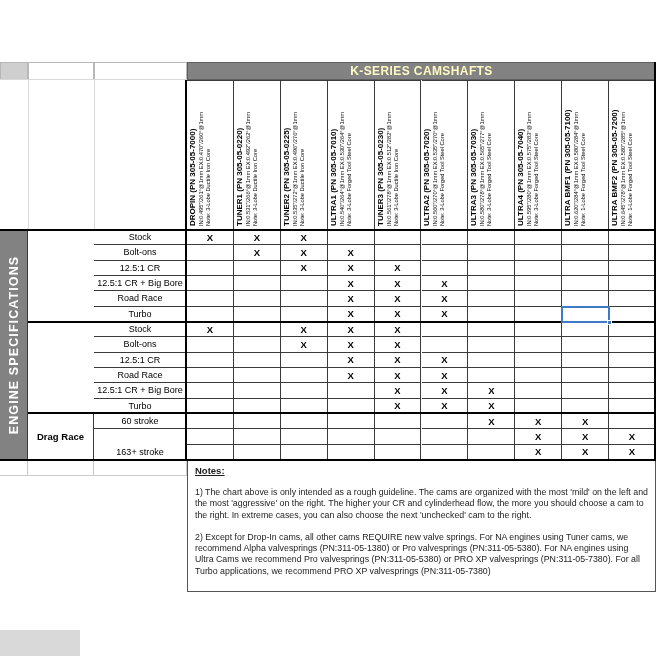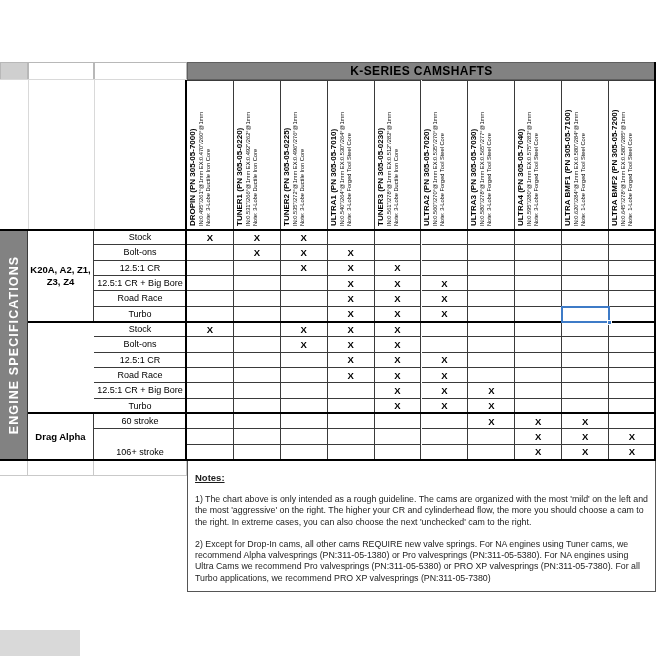--- a/index.html
+++ b/index.html
@@ -1,20 +1,20 @@
 <!DOCTYPE html>
 <html><head>
 <meta charset="utf-8">
 <style>
   html,body{margin:0;padding:0;width:656px;height:656px;overflow:hidden;background:#fff;
     font-family:"Liberation Sans", sans-serif;}
   #page{position:relative;width:656px;height:656px;background:#fff;}
   #page *{box-sizing:border-box;}
   .titleband{position:absolute;left:187px;top:62px;width:469px;height:18px;background:#828282;
-    color:#000000;display:flex;align-items:center;justify-content:center;font-weight:bold;
+    color:#fef9c3;display:flex;align-items:center;justify-content:center;font-weight:bold;
     font-size:12px;letter-spacing:.4px;border:1px solid #5f5f5f;}
   .topcell{position:absolute;background:#fff;border:1px solid #b8b8b8;}
   .faint{position:absolute;background:#d9d9d9;}
   .hcell{position:absolute;background:#fff;border-right:1px solid #3a3a3a;border-top:1px solid #3a3a3a;}
   .hrot{position:absolute;left:50%;top:50%;width:144px;height:45px;
     transform:translate(-50%,-50%) rotate(-90deg);padding-left:2px;color:#000;text-align:left;}
   .hname{font-weight:bold;font-size:8px;line-height:1.25;white-space:nowrap;}
   .hspec{font-size:5.7px;line-height:1.3;white-space:nowrap;}
   .hnote{font-size:5.7px;line-height:1.3;white-space:nowrap;}
   .sideband{position:absolute;left:0;top:230px;width:28px;height:230px;background:#828282;
@@ -31,21 +31,21 @@
   .dcell{position:absolute;background:#fff;border-right:1px solid #3a3a3a;border-bottom:1px solid #3a3a3a;
     display:flex;align-items:center;justify-content:center;}
   .xmark{font-weight:bold;font-size:9.5px;color:#000;}
   .thl{position:absolute;background:#000;z-index:3;}
   .selbox{position:absolute;border:2px solid #3e7bc7;z-index:5;background:transparent;}
   .selhandle{position:absolute;right:-4px;bottom:-4px;width:5px;height:5px;background:#3e7bc7;
     border:1px solid #fff;}
   .notes{position:absolute;left:187px;top:460px;width:469px;height:132px;background:#fff;
     border-left:1px solid #555;border-right:1px solid #555;border-bottom:1px solid #555;
     padding:4px 7px;color:#1c1c1c;}
-  .notes-title{font-weight:bold;text-decoration:underline;font-size:9.5px;margin:8px 0 11px;}
+  .notes-title{font-weight:bold;text-decoration:underline;font-size:9.5px;margin:1px 0 11px;}
   .notes p{font-size:8.8px;line-height:1.28;margin:0 0 11px;color:#1c1c1c;}
   .bcell{position:absolute;background:#fff;border-right:1px solid #c9c9c9;border-bottom:1px solid #c9c9c9;}
   .corner{position:absolute;left:0;top:630px;width:80px;height:26px;background:#d9d9d9;}
 </style>
 </head>
 <body>
 
 <div id="page">
 
   <div class="topcell" style="left:0;top:62px;width:28px;height:18px;background:#cfcfcf;"></div>
@@ -136,23 +136,20 @@
         <div class="hspec">IN:0.620"/284°@1mm EX:0.580"/284°@1mm</div>
         <div class="hnote">Note: 1-Lobe Forged Tool Steel Core</div>
       </div>
     </div>
     <div class="hcell" style="left: 609.1px; top: 80px; width: 46.9px; height: 150px;">
       <div class="hrot">
         <div class="hname">ULTRA BMF2 (PN 305-05-7200)</div>
         <div class="hspec">IN:0.645"/278°@1mm EX:0.580"/285°@1mm</div>
         <div class="hnote">Note: 1-Lobe Forged Tool Steel Core</div>
       </div>
-    </div>
-    <div class="gcell" style="left: 28px; top: 230px; width: 66px; height: 92px;">
-      <span>K20A, A2, Z1, Z3, Z4</span>
     </div>
     <div class="scell" style="left: 94px; top: 230px; width: 93px; height: 15.3333px;">
       <span>Stock</span>
     </div>
     <div class="dcell" style="left: 187px; top: 230px; width: 46.9px; height: 15.3333px;">
       <span class="xmark">X</span>
     </div>
     <div class="dcell" style="left: 233.9px; top: 230px; width: 46.9px; height: 15.3333px;">
       <span class="xmark">X</span>
     </div>
@@ -371,21 +368,21 @@
     <div class="dcell" style="left: 421.5px; top: 398.667px; width: 46.9px; height: 15.3333px;">
       <span class="xmark">X</span>
     </div>
     <div class="dcell" style="left: 468.4px; top: 398.667px; width: 46.9px; height: 15.3333px;">
       <span class="xmark">X</span>
     </div>
     <div class="dcell" style="left: 515.3px; top: 398.667px; width: 46.9px; height: 15.3333px;"></div>
     <div class="dcell" style="left: 562.2px; top: 398.667px; width: 46.9px; height: 15.3333px;"></div>
     <div class="dcell" style="left: 609.1px; top: 398.667px; width: 46.9px; height: 15.3333px;"></div>
     <div class="gcell" style="left: 28px; top: 414px; width: 66px; height: 46px;">
-      <span>Drag Alpha</span>
+      <span>Drag Race</span>
     </div>
     <div class="scell" style="left: 94px; top: 414px; width: 93px; height: 15.3333px;">
       <span>60 stroke</span>
     </div>
     <div class="dcell" style="left: 187px; top: 414px; width: 46.9px; height: 15.3333px;"></div>
     <div class="dcell" style="left: 233.9px; top: 414px; width: 46.9px; height: 15.3333px;"></div>
     <div class="dcell" style="left: 280.8px; top: 414px; width: 46.9px; height: 15.3333px;"></div>
     <div class="dcell" style="left: 327.7px; top: 414px; width: 46.9px; height: 15.3333px;"></div>
     <div class="dcell" style="left: 374.6px; top: 414px; width: 46.9px; height: 15.3333px;"></div>
     <div class="dcell" style="left: 421.5px; top: 414px; width: 46.9px; height: 15.3333px;"></div>
@@ -412,21 +409,21 @@
     <div class="dcell" style="left: 515.3px; top: 429.333px; width: 46.9px; height: 15.3333px;">
       <span class="xmark">X</span>
     </div>
     <div class="dcell" style="left: 562.2px; top: 429.333px; width: 46.9px; height: 15.3333px;">
       <span class="xmark">X</span>
     </div>
     <div class="dcell" style="left: 609.1px; top: 429.333px; width: 46.9px; height: 15.3333px;">
       <span class="xmark">X</span>
     </div>
     <div class="scell" style="left: 94px; top: 444.667px; width: 93px; height: 15.3333px;">
-      <span>106+ stroke</span>
+      <span>163+ stroke</span>
     </div>
     <div class="dcell" style="left: 187px; top: 444.667px; width: 46.9px; height: 15.3333px;"></div>
     <div class="dcell" style="left: 233.9px; top: 444.667px; width: 46.9px; height: 15.3333px;"></div>
     <div class="dcell" style="left: 280.8px; top: 444.667px; width: 46.9px; height: 15.3333px;"></div>
     <div class="dcell" style="left: 327.7px; top: 444.667px; width: 46.9px; height: 15.3333px;"></div>
     <div class="dcell" style="left: 374.6px; top: 444.667px; width: 46.9px; height: 15.3333px;"></div>
     <div class="dcell" style="left: 421.5px; top: 444.667px; width: 46.9px; height: 15.3333px;"></div>
     <div class="dcell" style="left: 468.4px; top: 444.667px; width: 46.9px; height: 15.3333px;"></div>
     <div class="dcell" style="left: 515.3px; top: 444.667px; width: 46.9px; height: 15.3333px;">
       <span class="xmark">X</span>

